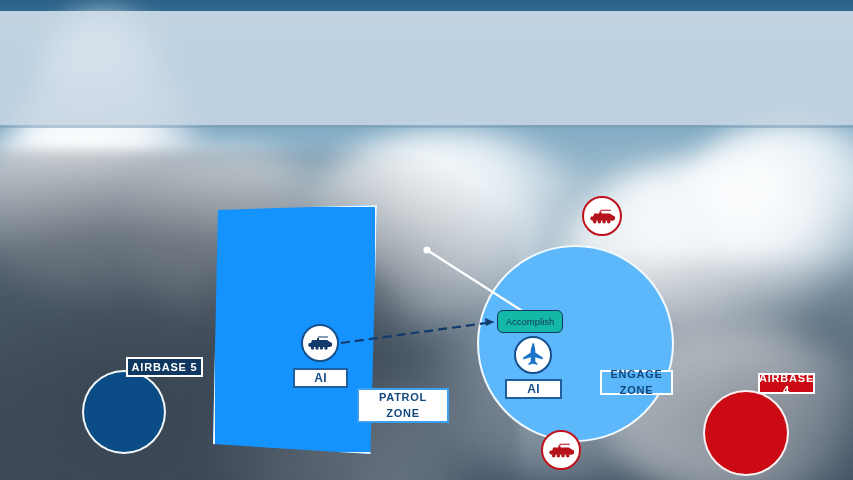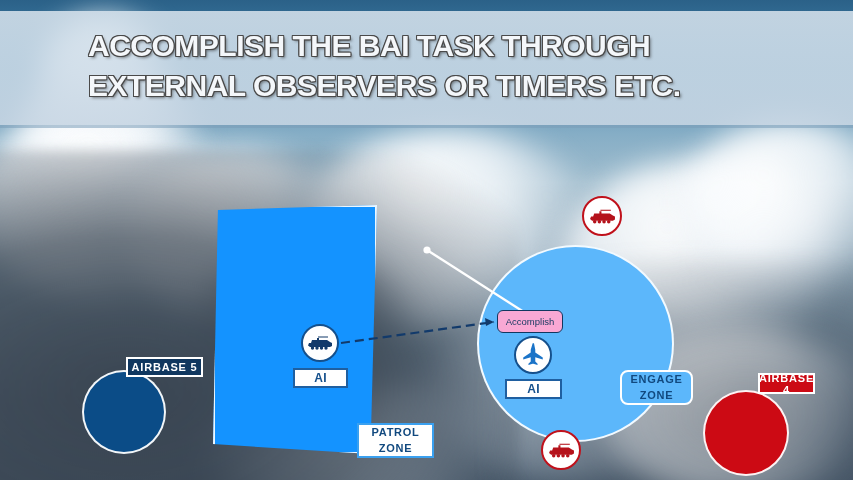--- a/index.html
+++ b/index.html
@@ -118,21 +118,21 @@
     background:#113a67;border:2px solid #ffffff;
     color:#eef4fa;font-size:9.5px;line-height:1.55;text-align:center;
     display:flex;align-items:center;justify-content:center;
     white-space:pre-line;box-sizing:border-box;
     box-shadow:0 2px 6px rgba(10,25,45,.45);
   }
 
   
   .accomplish{
     position:absolute;left:497px;top:310px;width:66px;height:23px;
-    background:#f9a8d4;border:1.6px solid #12375f;border-radius:6px;
+    background:#14b8a6;border:1.6px solid #12375f;border-radius:6px;
     color:#12375f;font-size:9.5px;
     display:flex;align-items:center;justify-content:center;
     box-sizing:border-box;
   }
 
   
   .unit{
     position:absolute;border-radius:50%;background:#ffffff;
     display:flex;align-items:center;justify-content:center;box-sizing:border-box;
   }
@@ -159,22 +159,20 @@
   <div class="cloud dim" style="left:420px;top:300px;width:300px;height:180px;"></div>
   <div class="cloud" style="left:600px;top:330px;width:280px;height:170px;"></div>
   <div class="cloud dim" style="left:200px;top:380px;width:320px;height:140px;"></div>
   <div class="cloud dark" style="left:180px;top:250px;width:240px;height:180px;"></div>
   <div class="cloud" style="left:40px;top:15px;width:130px;height:110px;"></div>
   <div class="shade-bl"></div>
   <div class="shade-br"></div>
 
   <div class="header-band"></div>
   <div class="header-rule-bottom"></div>
-  <div class="title">ACCOMPLISH THE BAI TASK THROUGH
-EXTERNAL OBSERVERS OR TIMERS ETC.</div>
 
   <div class="patrol-zone"></div>
   <div class="engage-zone"></div>
 
   <div class="base-blue"></div>
   <div class="base-red"></div>
 
   <svg class="svg-layer" width="853" height="480">
 
     <line x1="341" y1="343" x2="494" y2="322" stroke="#123a6b" stroke-width="2.2" stroke-dasharray="9,5"></line>
@@ -226,19 +224,19 @@
       <circle cx="29" cy="26" r="3.4" fill="#b5121b"></circle>
       <circle cx="38" cy="26" r="3.4" fill="#b5121b"></circle>
       <rect x="22" y="3" width="20" height="2" fill="#b5121b"></rect>
     </svg>
   </div>
 
   <div class="lbl lbl-navy" style="left:126px;top:357px;width:77px;height:20px;">AIRBASE 5</div>
 
   <div class="lbl lbl-red" style="left:758px;top:373px;width:57px;height:21px;">AIRBASE 4</div>
 
-  <div class="lbl lbl-zone-white" style="left:357px;top:423px;width:77px;height:35px;">PATROL
+  <div class="lbl lbl-zone-white" style="left:357px;top:388px;width:92px;height:35px;">PATROL
 ZONE</div>
 
-  <div class="lbl lbl-lightblue" style="left:620px;top:370px;width:73px;height:35px;border-radius:8px;">ENGAGE
+  <div class="lbl lbl-lightblue" style="left:600px;top:370px;width:73px;height:25px;">ENGAGE
 ZONE</div>
 
 </div>
 
 </body></html>

